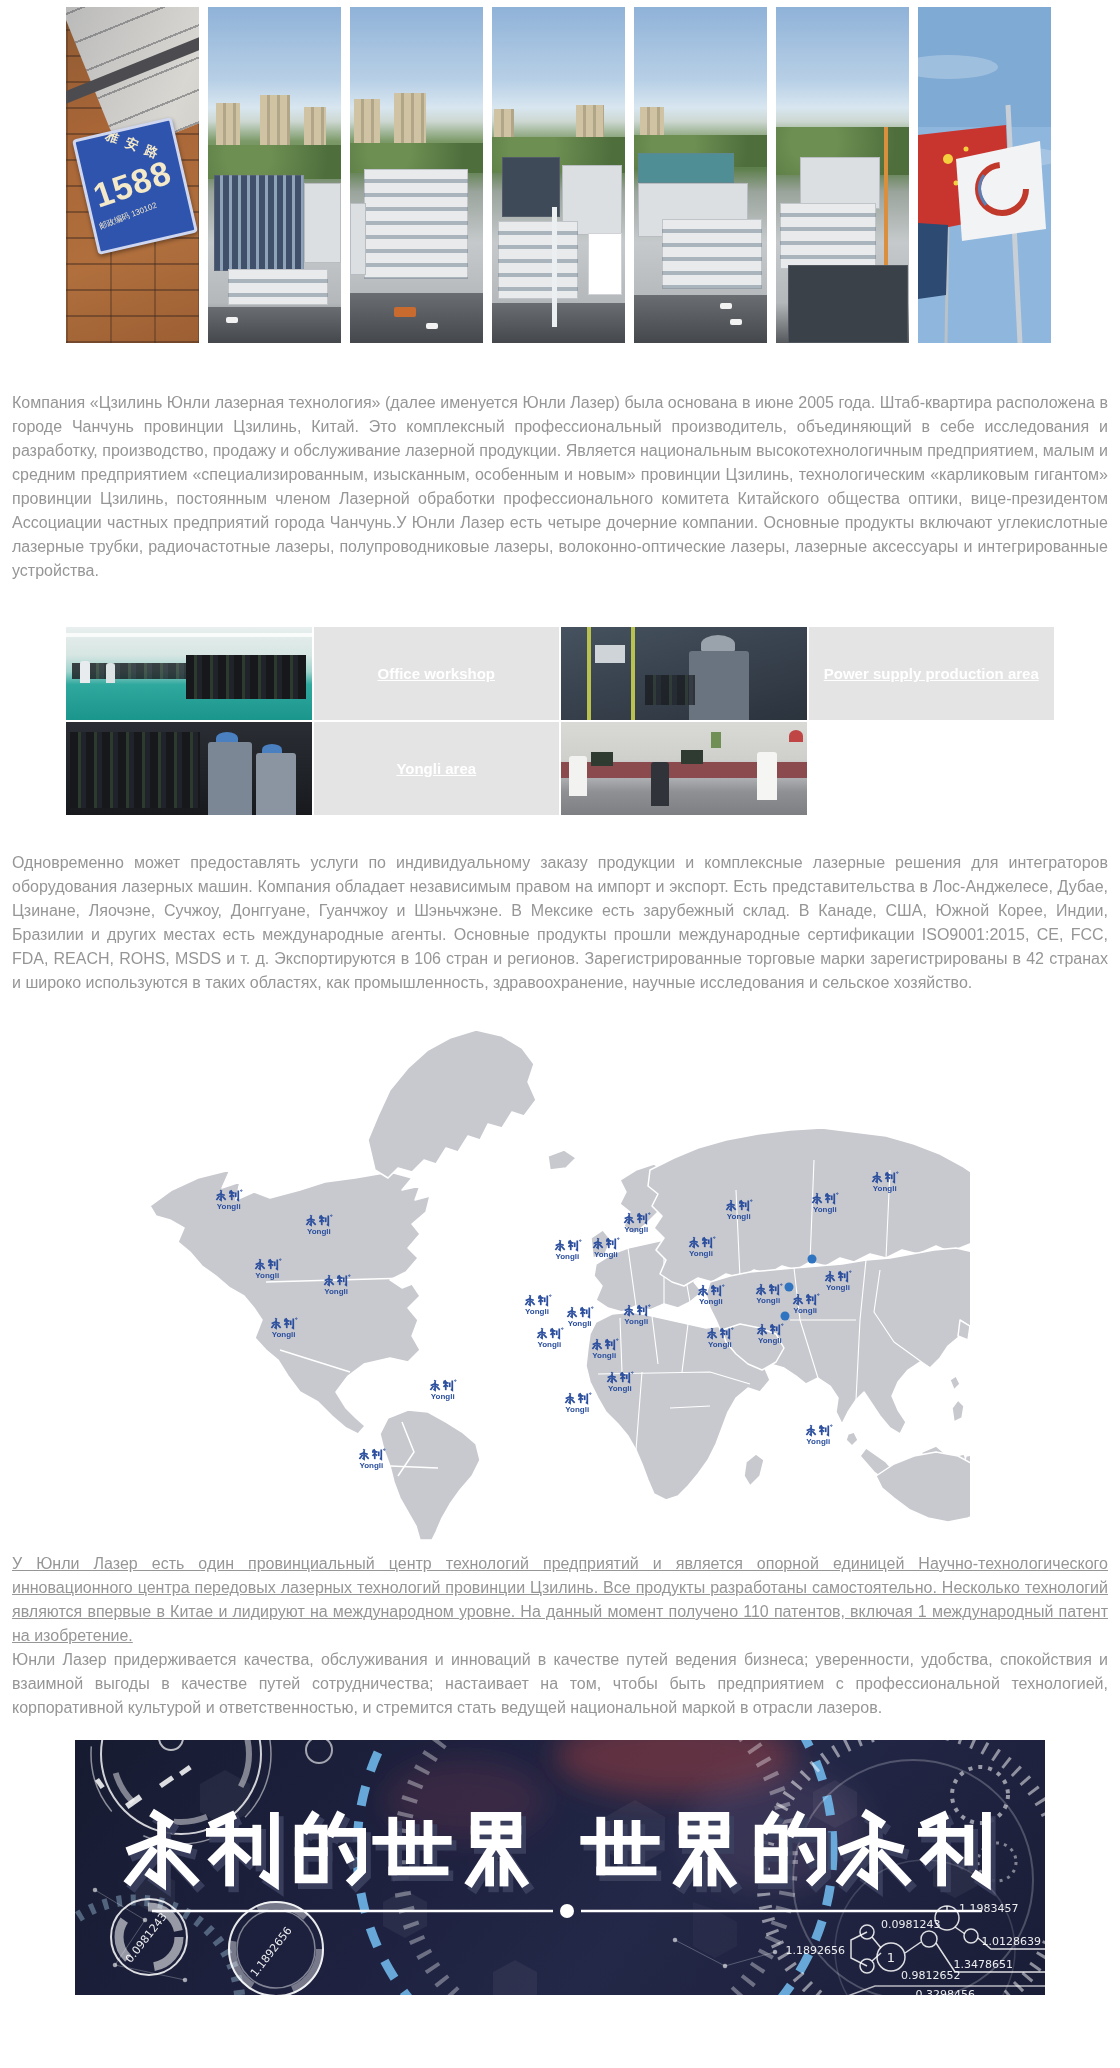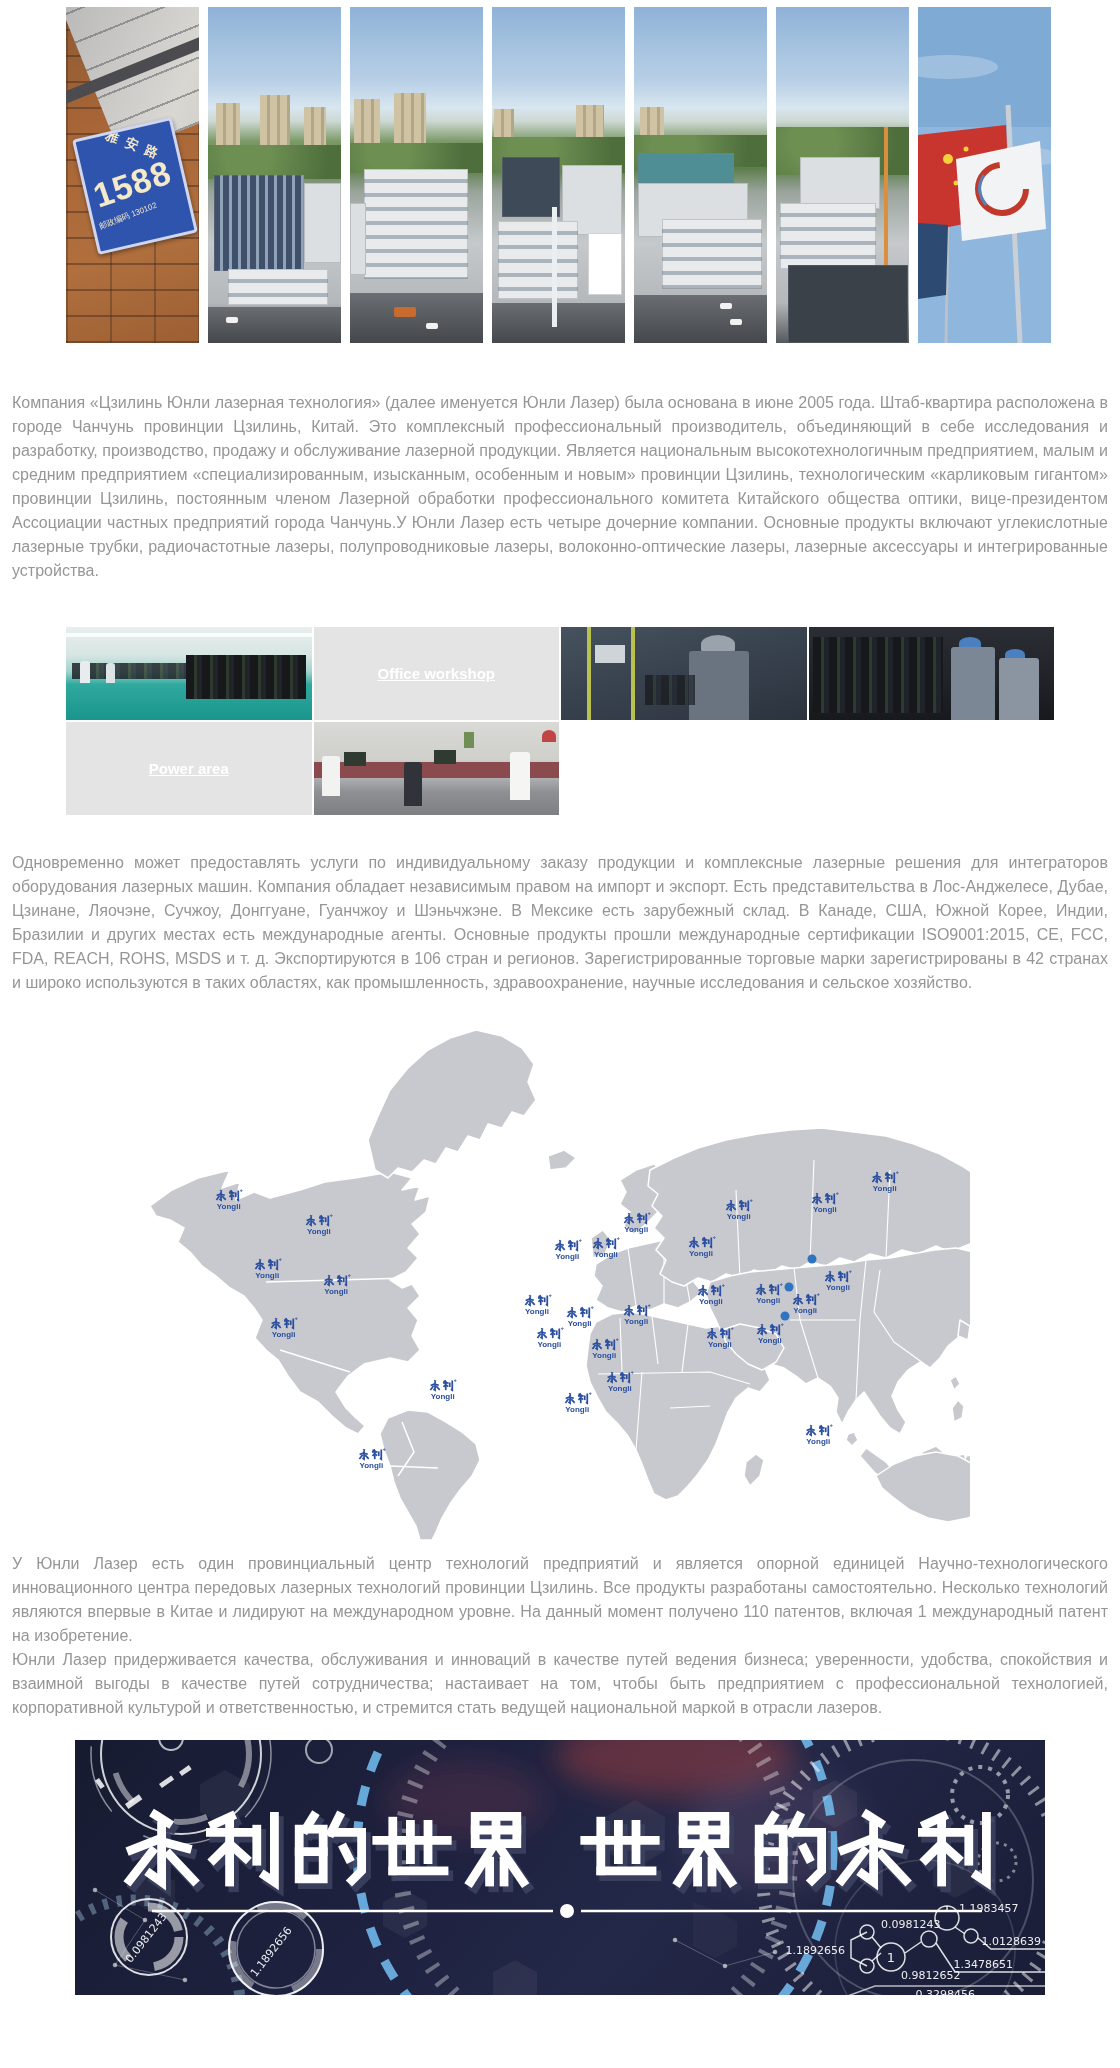--- a/index.html
+++ b/index.html
@@ -37,21 +37,21 @@
   .bld.win{background:repeating-linear-gradient(180deg,#e8eaec 0 10px,#aab4bd 10px 14px);}
   .tower{position:absolute;background:repeating-linear-gradient(90deg,#cfc3a4 0 7px,#b2a688 7px 10px);}
   .green{position:absolute;background:radial-gradient(circle at 30% 30%, #6d8f52 20%, #4e6e3c 70%);}
   .road{position:absolute;left:0;right:0;background:linear-gradient(180deg,#6a6e72,#44474b);}
   .car{position:absolute;width:12px;height:6px;border-radius:2px;background:#f2f2f2;}
 
   
   .para{color:#969696;font-size:16px;line-height:24px;text-align:justify;margin:0 12px;}
   .para.p1{margin-top:48px;}
   .para.p2{margin-top:36px;}
-  .para.p3{margin-top:12px;}
+  .para.p3{margin-top:12px;text-decoration:underline;}
   .para.p4{margin-top:0;}
 
   
   .ws-grid{display:grid;grid-template-columns:repeat(4,1fr);grid-auto-rows:93px;gap:2px;
      margin:44px 66px 0;background:#fff;}
   .ws-label-cell{background:#e4e4e5;display:flex;align-items:center;justify-content:center;}
   .ws-label{color:#fff;font-weight:bold;font-size:15px;text-decoration:underline;text-align:center;}
   .ws-photo{position:relative;overflow:hidden;}
   .ph-optical{background:linear-gradient(180deg,#e8efee 0%,#d7e6e3 30%,#9fd3cc 48%,#2fa89e 62%,#1b968c 100%);}
   .ph-inspect{background:linear-gradient(165deg,#46525f 0%,#39434f 45%,#2b333d 100%);}
@@ -231,29 +231,32 @@
   </div>
   <div class="ws-photo ph-inspect">
     <div class="frame-y" style="left:26px;top:0;height:93px"></div>
     <div class="frame-y" style="left:70px;top:0;height:93px"></div>
     <div class="abs" style="left:34px;top:18px;width:30px;height:18px;background:#cfd4d8"></div>
     <div class="cap" style="left:140px;top:8px;width:34px;height:18px;background:#9aa3ab"></div>
     <div class="worker" style="left:128px;top:24px;width:60px;height:69px;background:#6a7480"></div>
     <div class="rackrow" style="left:84px;top:48px;width:50px;height:30px;opacity:.7"></div>
   </div>
 
+  <div class="ws-label-cell">
+    <span class="ws-label">Power supply production area</span>
+  </div>
   <div class="ws-photo ph-power">
     <div class="rackrow" style="left:4px;top:10px;width:130px;height:76px"></div>
     <div class="cap" style="left:150px;top:10px;width:22px;height:12px;background:#4a7fc0"></div>
     <div class="worker" style="left:142px;top:20px;width:44px;height:73px;background:#7b8794"></div>
     <div class="cap" style="left:196px;top:22px;width:20px;height:11px;background:#4a7fc0"></div>
     <div class="worker" style="left:190px;top:31px;width:40px;height:62px;background:#8a95a1"></div>
   </div>
   <div class="ws-label-cell">
-    <span class="ws-label">Power area</span>
+    <span class="ws-label">Yongli area</span>
   </div>
   <div class="ws-photo ph-office">
     <div class="abs" style="left:0;top:40px;width:100%;height:16px;background:#8a4a4e"></div>
     <div class="abs" style="left:30px;top:30px;width:22px;height:14px;background:#2f3a30"></div>
     <div class="abs" style="left:120px;top:28px;width:22px;height:14px;background:#2f3a30"></div>
     <div class="worker" style="left:8px;top:34px;width:18px;height:40px;background:#f2f2f0"></div>
     <div class="worker" style="left:90px;top:40px;width:18px;height:44px;background:#30343a"></div>
     <div class="worker" style="left:196px;top:30px;width:20px;height:48px;background:#f5f5f3"></div>
     <div class="abs" style="left:150px;top:10px;width:10px;height:16px;background:#6f8f55"></div>
     <div class="abs" style="left:228px;top:8px;width:14px;height:12px;background:#c04545;border-radius:50% 50% 0 0"></div>

